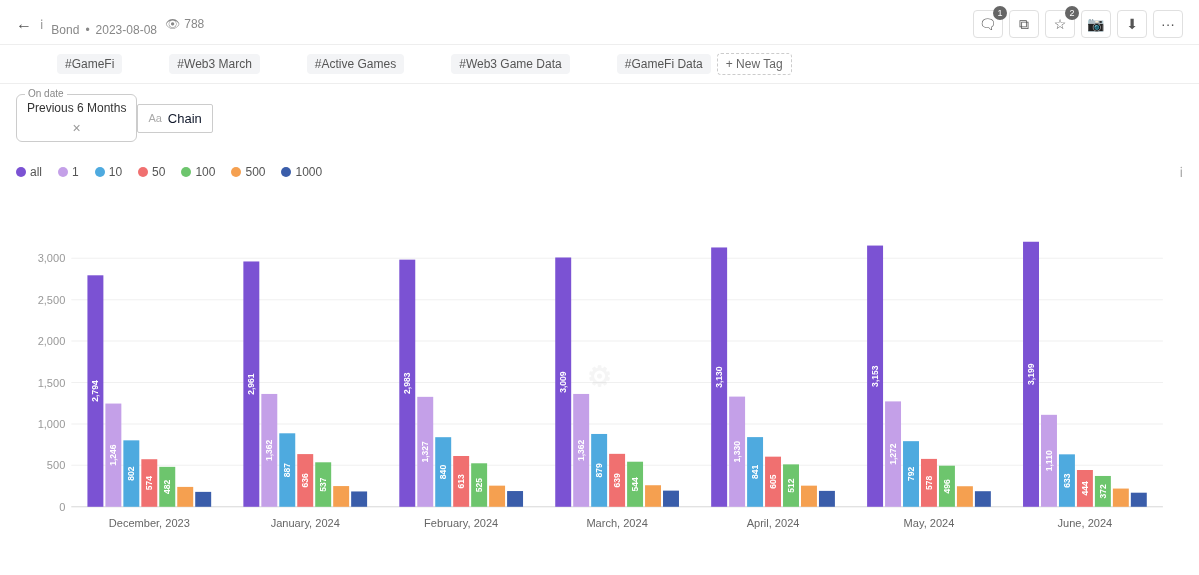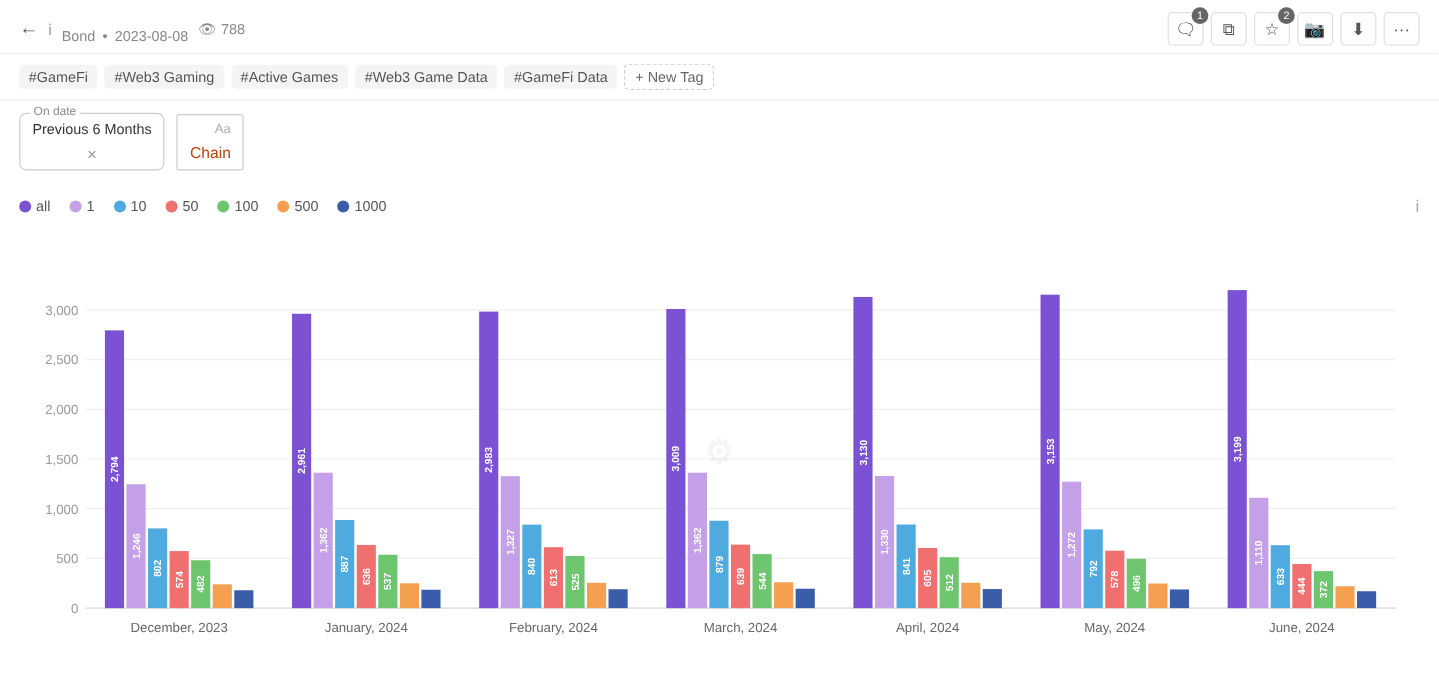--- a/index.html
+++ b/index.html
@@ -11,29 +11,29 @@
     .page-title { font-size: 16px; font-weight: 600; }
     .info-icon { font-size: 13px; color: #999; cursor: pointer; }
     .meta { display: flex; align-items: center; gap: 6px; color: #888; font-size: 12px; margin-top: 12px; }
     .views { display: flex; align-items: center; gap: 4px; color: #888; font-size: 12px; }
     .header-right { display: flex; align-items: center; gap: 6px; }
     .icon-btn { width: 30px; height: 28px; border: 1px solid #e0e0e0; border-radius: 4px; background: #fff; cursor: pointer; display: flex; align-items: center; justify-content: center; font-size: 14px; color: #555; }
     .icon-btn-badge { position: relative; }
     .badge { position: absolute; top: -5px; right: -5px; background: #666; color: #fff; border-radius: 50%; width: 14px; height: 14px; font-size: 9px; display: flex; align-items: center; justify-content: center; }
 
     .tags-bar { display: flex; align-items: center; gap: 6px; padding: 8px 16px; border-bottom: 1px solid #eee; flex-wrap: wrap; }
-    .tag { background: #f3f4f6; border-radius: 4px; padding: 3px 8px; font-size: 12px; color: #555; cursor: pointer; }
+    .tag { background: #f3f4f6; border-radius: 4px; padding: 3px 8px; font-size: 12px; color: #555; cursor: pointer; margin-left: 41px; }
     .new-tag-btn { display: flex; align-items: center; gap: 4px; color: #666; font-size: 12px; cursor: pointer; padding: 3px 8px; border: 1px dashed #ccc; border-radius: 4px; background: none; }
 
-    .filters { display: flex; align-items: center; gap: 10px; padding: 10px 16px; }
+    .filters { display: flex; align-items: center; padding: 10px 16px; }
     .filter-group { border: 1px solid #ccc; border-radius: 6px; padding: 6px 10px; position: relative; }
     .filter-label { font-size: 10px; color: #888; position: absolute; top: -7px; background: #fff; padding: 0 3px; left: 8px; }
     .filter-value { display: flex; align-items: center; gap: 6px; font-size: 12px; color: #333; flex-direction: column; }
     .filter-close { cursor: pointer; color: #999; font-size: 14px; line-height: 1; }
-    .filter-chain { display: flex; align-items: flex-end; gap: 6px; border: 1px solid #ccc; border-radius: 2px; padding: 6px 10px; flex-direction: column; }
+    .filter-chain { display: flex; align-items: center; gap: 6px; border: 1px solid #ccc; border-radius: 2px; padding: 6px 10px; }
     .filter-chain-icon { color: #aaa; font-size: 11px; }
 
     .chart-area { padding: 10px 16px 0; position: relative; }
     .legend { display: flex; gap: 16px; margin-bottom: 10px; }
     .legend-item { display: flex; align-items: center; gap: 4px; font-size: 12px; color: #555; cursor: pointer; }
     .legend-dot { width: 10px; height: 10px; border-radius: 50%; }
     .info-btn { margin-left: auto; color: #aaa; cursor: pointer; font-size: 14px; }
 
     .chart-container { position: relative; width: 100%; height: 370px; }
     .watermark { position: absolute; top: 50%; left: 50%; transform: translate(-50%, -50%); opacity: 0.08; font-size: 28px; font-weight: 700; color: #888; white-space: nowrap; pointer-events: none; display: flex; align-items: center; gap: 8px; z-index: 0; }
@@ -78,38 +78,38 @@
       <span>⬇</span>
     </div>
     <div class="icon-btn">
       <span>···</span>
     </div>
   </div>
 </div>
 
 <div class="tags-bar" id="tags-bar">
     <span class="tag">#GameFi</span>
-    <span class="tag">#Web3 Gaming</span>
+    <span class="tag">#Web3 March</span>
     <span class="tag">#Active Games</span>
     <span class="tag">#Web3 Game Data</span>
     <span class="tag">#GameFi Data</span>
     <button class="new-tag-btn">+ New Tag</button>
   </div>
 
 <div class="filters">
   <div class="filter-group">
     <span class="filter-label">On date</span>
     <div class="filter-value">
       <span>Previous 6 Months</span>
       <span class="filter-close">×</span>
     </div>
   </div>
   <div class="filter-chain">
     <span class="filter-chain-icon">Aa</span>
-    <span style="color:#c2410c;">Chain</span>
+    <span style="color:#0f172a;">Chain</span>
   </div>
 </div>
 
 <div class="chart-area">
   <div class="legend" id="legend-container">
       <div class="legend-item">
         <span class="legend-dot" style="background:#7B52D3"></span>
     <span>all</span>
       </div>
       <div class="legend-item">

